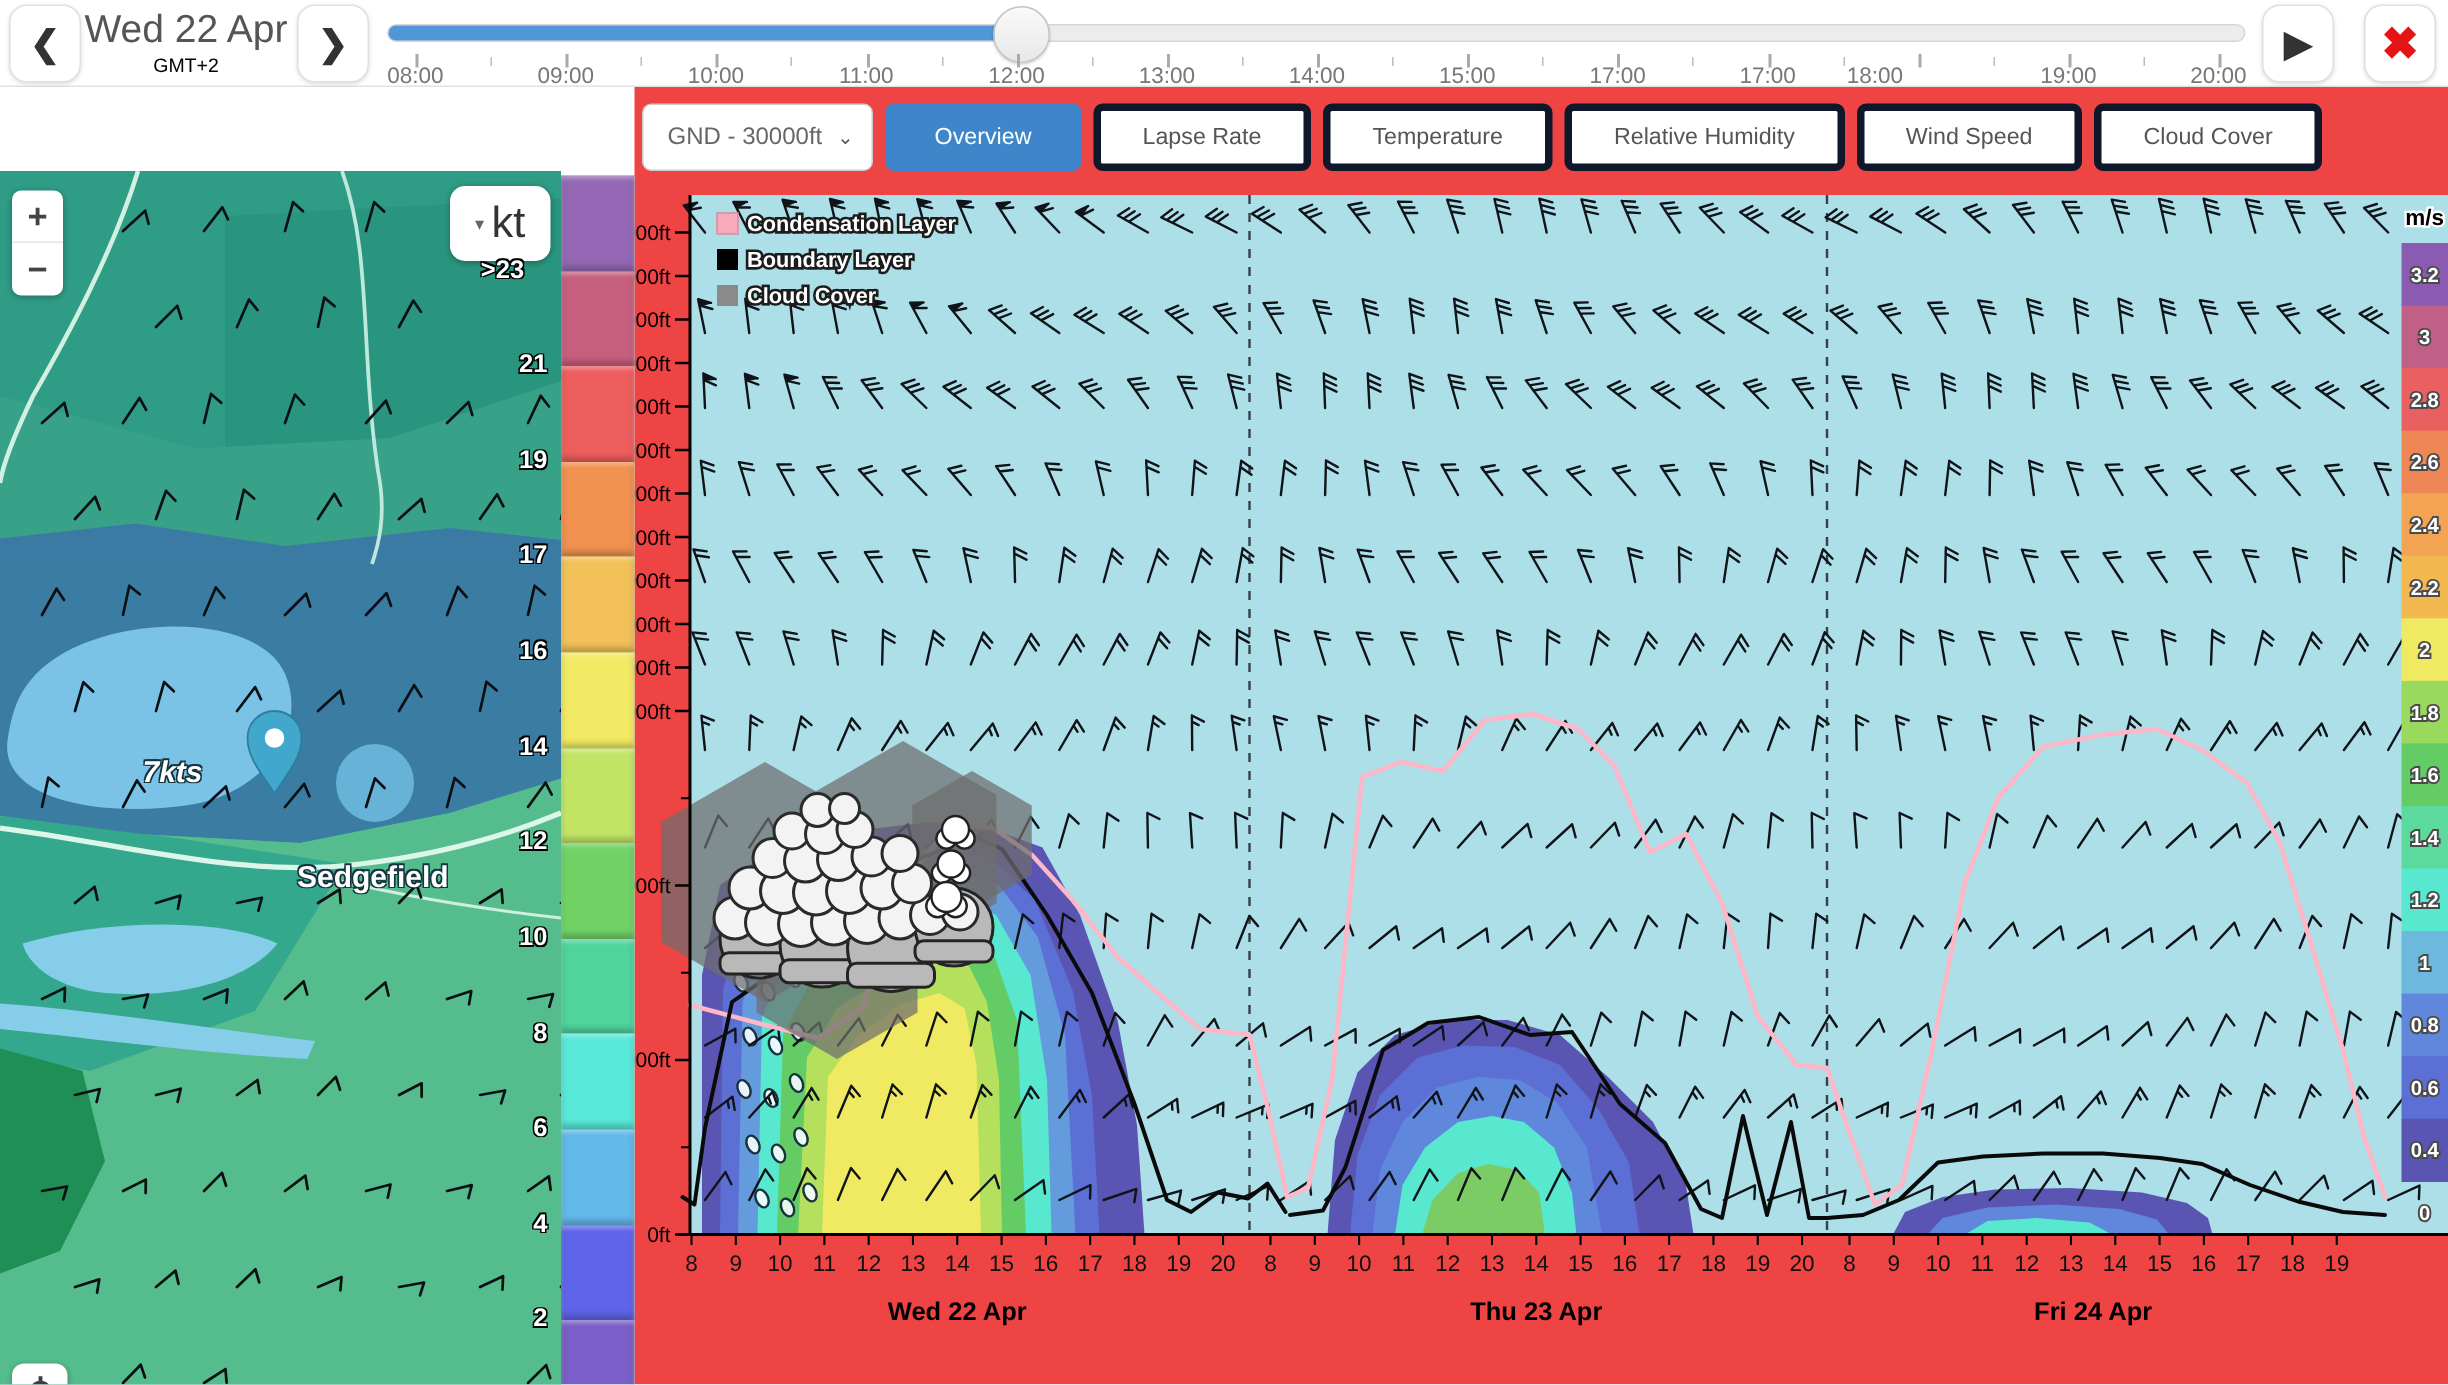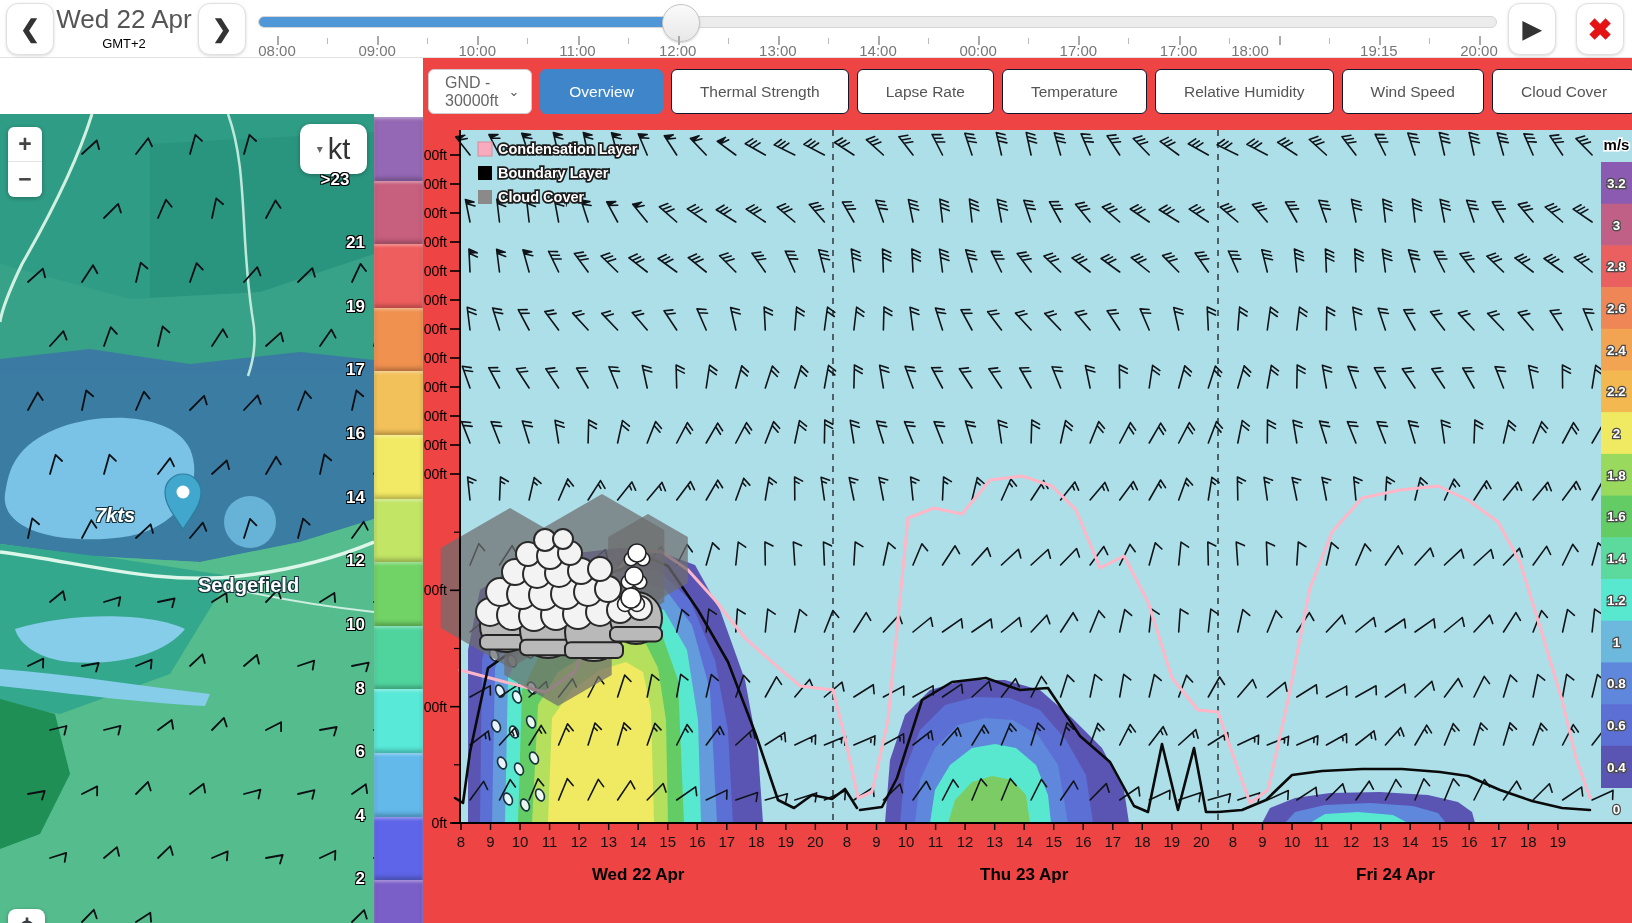--- a/index.html
+++ b/index.html
@@ -41,21 +41,21 @@
   #ktbar{position:absolute;left:374px;top:60px;width:49px;height:827px;z-index:2;}
   .ktseg{width:49px;box-shadow:inset 0 2px 3px rgba(255,255,255,.35), inset 0 -3px 4px rgba(0,0,0,.25);}
   .ktlab{position:absolute;right:58px;width:60px;text-align:right;font-size:17px;font-weight:bold;color:#fff;z-index:3;
      text-shadow:-1px -1px 0 #000,1px -1px 0 #000,-1px 1px 0 #000,1px 1px 0 #000;}
   #leftcol{position:absolute;left:0;top:57px;width:423px;height:866px;}
   
   #panel{position:absolute;left:423px;top:57px;width:1209px;height:866px;background:#ef4444;}
   #tabbar{position:absolute;left:5px;top:12px;height:45px;display:flex;gap:8px;align-items:stretch;}
   #range-select{display:flex;align-items:center;gap:10px;padding:0 12px 0 16px;border:1px solid #ccc;border-radius:6px;
      background:#fff;color:#666;font-size:16px;cursor:pointer;}
-  .tab{display:flex;align-items:center;padding:0 28px;border:1px solid #0f172a;border-radius:6px;background:#fff;
+  .tab{display:flex;align-items:center;padding:0 28px;border:5px solid #0f172a;border-radius:6px;background:#fff;
      color:#555;font-size:15.5px;cursor:pointer;white-space:nowrap;}
   .tab.active{background:#3e86c9;border-color:#3e86c9;color:#fff;}
   #chartsvg{position:absolute;left:0;top:0;}
 </style>
 </head>
 <body>
 
 <div id="app">
 
   <div id="topbar">
@@ -91,33 +91,33 @@
           <div class="tick minor" style="left: 727.8px; top: 38px; height: 6px;"></div>
           <div class="ticklabel" style="left: 677.7px;">12:00</div>
           <div class="tick" style="left: 777.9px; top: 36px; height: 9px;"></div>
           <div class="tick minor" style="left: 827.9px; top: 38px; height: 6px;"></div>
           <div class="ticklabel" style="left: 777.9px;">13:00</div>
           <div class="tick" style="left: 878px; top: 36px; height: 9px;"></div>
           <div class="tick minor" style="left: 928.1px; top: 38px; height: 6px;"></div>
           <div class="ticklabel" style="left: 878px;">14:00</div>
           <div class="tick" style="left: 978.2px; top: 36px; height: 9px;"></div>
           <div class="tick minor" style="left: 1028.3px; top: 38px; height: 6px;"></div>
-          <div class="ticklabel" style="left: 978.2px;">00:00</div>
+          <div class="ticklabel" style="left: 978.2px;">15:00</div>
           <div class="tick" style="left: 1078.4px; top: 36px; height: 9px;"></div>
           <div class="tick minor" style="left: 1128.4px; top: 38px; height: 6px;"></div>
           <div class="ticklabel" style="left: 1078.4px;">17:00</div>
           <div class="tick" style="left: 1178.5px; top: 36px; height: 9px;"></div>
           <div class="tick minor" style="left: 1228.6px; top: 38px; height: 6px;"></div>
           <div class="ticklabel" style="left: 1178.5px;">17:00</div>
           <div class="tick" style="left: 1278.7px; top: 36px; height: 9px;"></div>
           <div class="tick minor" style="left: 1328.8px; top: 38px; height: 6px;"></div>
           <div class="ticklabel" style="left: 1250px;">18:00</div>
           <div class="tick" style="left: 1378.9px; top: 36px; height: 9px;"></div>
           <div class="tick minor" style="left: 1429px; top: 38px; height: 6px;"></div>
-          <div class="ticklabel" style="left: 1378.9px;">19:15</div>
+          <div class="ticklabel" style="left: 1378.9px;">19:00</div>
           <div class="tick" style="left: 1479px; top: 36px; height: 9px;"></div>
           <div class="ticklabel" style="left: 1479px;">20:00</div>
         </div>
     </div>
     <div class="navbtn" id="play-btn">
       <span>▶</span>
     </div>
     <div class="navbtn" id="close-btn">
       <span>✖</span>
     </div>
@@ -288,21 +288,20 @@
   </div>
 
   <div id="panel">
     <div id="tabbar">
       <div id="range-select">
         <span>GND - 30000ft</span>
         <span style="font-size:13px;color:#555;">⌄</span>
       </div>
 
     <div class="tab active">Overview</div>
-        <div class="tab">Thermal Strength</div>
         <div class="tab">Lapse Rate</div>
         <div class="tab">Temperature</div>
         <div class="tab">Relative Humidity</div>
         <div class="tab">Wind Speed</div>
         <div class="tab">Cloud Cover</div>
       </div>
     <svg id="chartsvg" width="1209" height="866" viewBox="423 57 1209 866">
         <rect x="460" y="130" width="1172" height="693" fill="#addfe9"></rect>
         <g>
           <polygon points="468,823 468,650 480,590 510,570 560,555 620,548 660,552 695,565 720,610 745,680 758,750 763,823" fill="#5a55b2" stroke="none"></polygon>

